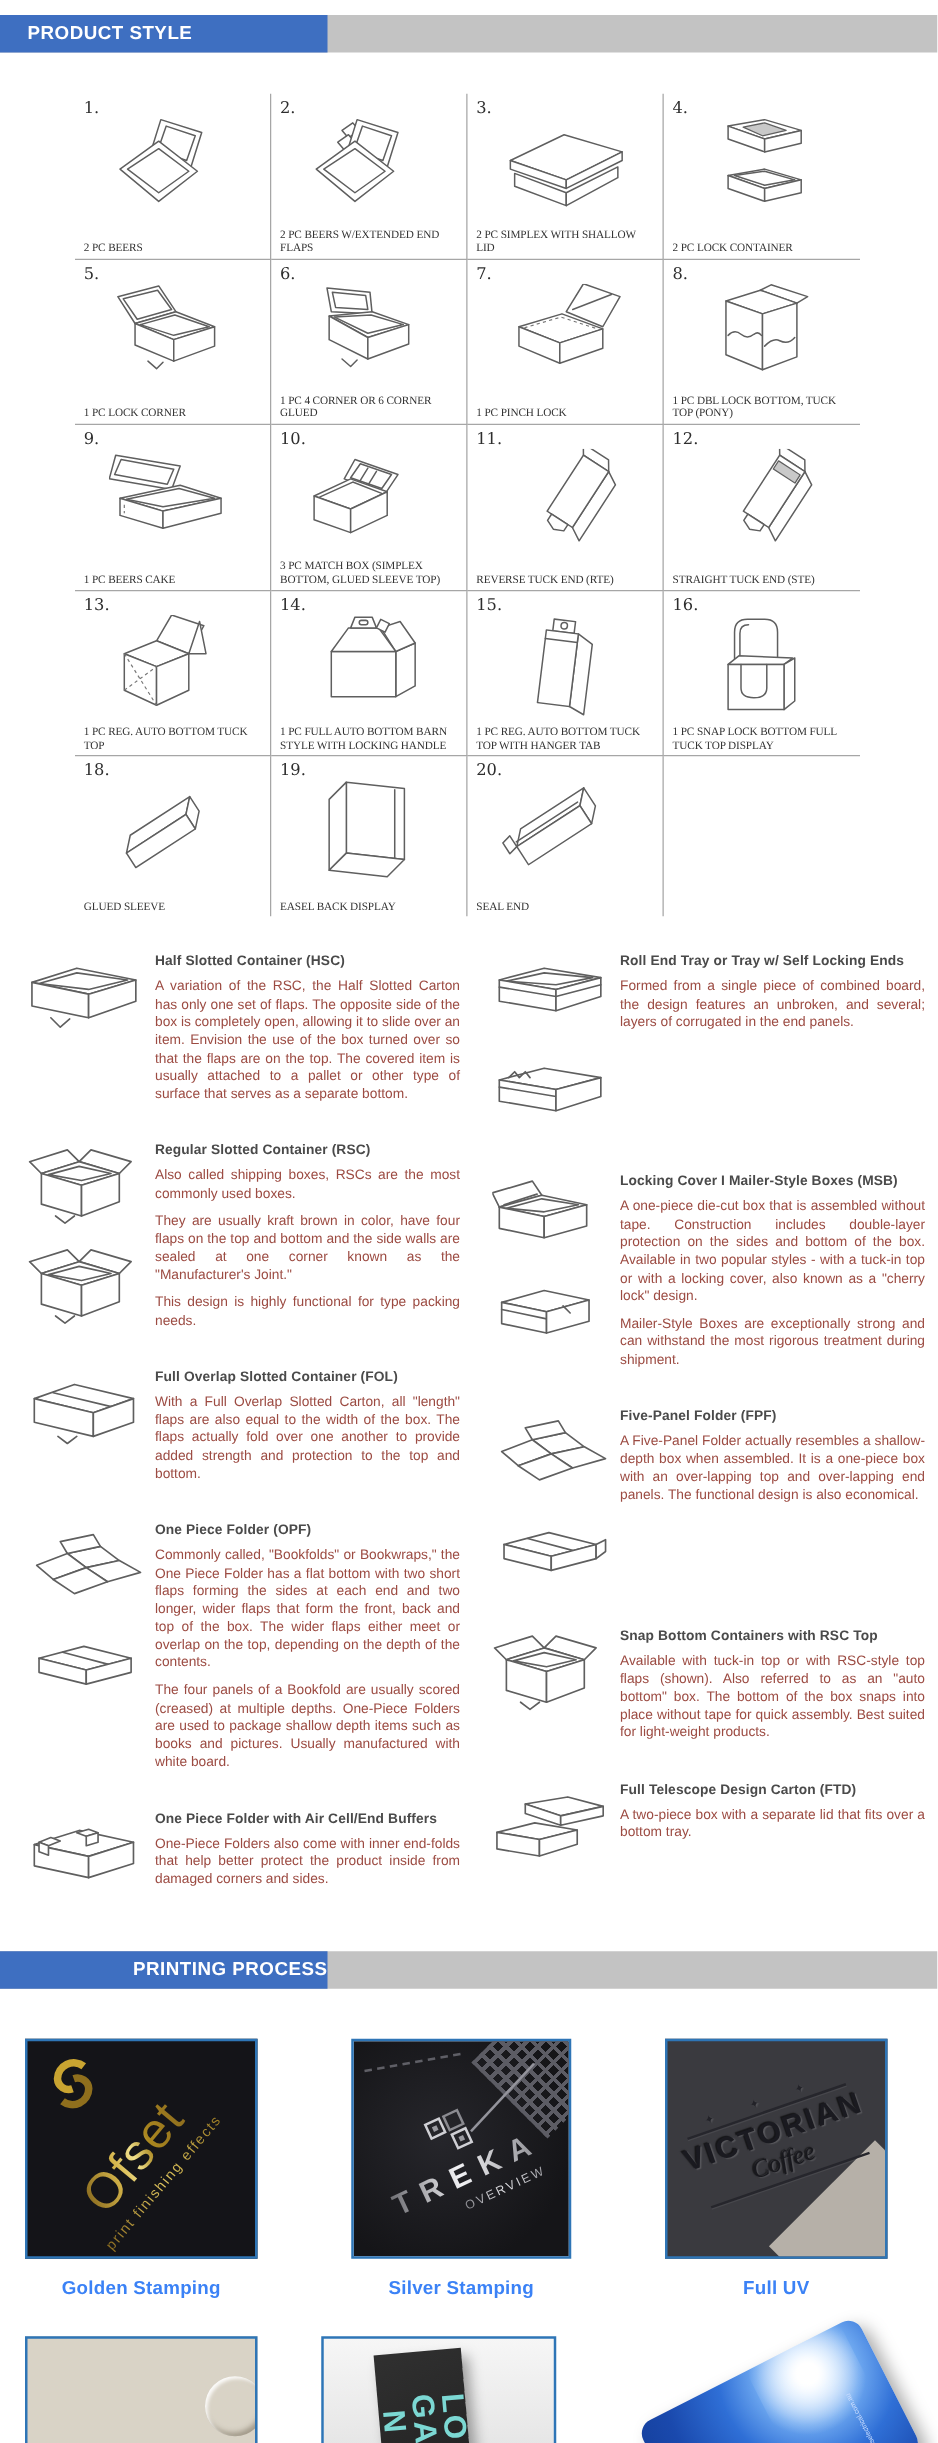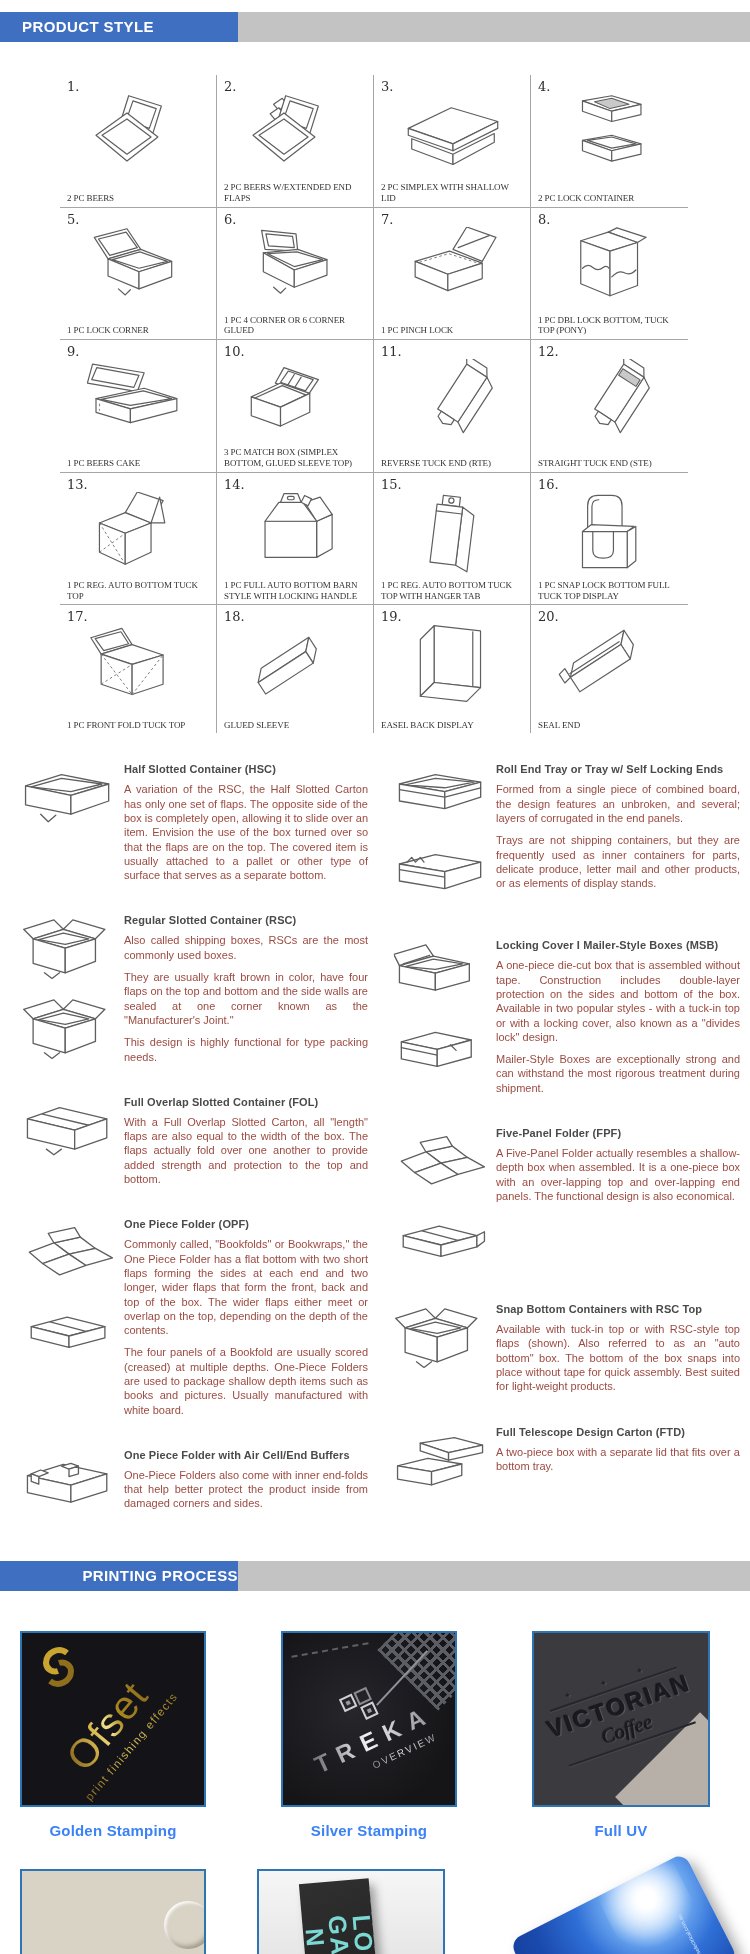--- a/index.html
+++ b/index.html
@@ -1,21 +1,21 @@
 <!DOCTYPE html>
 <html><head>
 <meta charset="utf-8">
 <style>
   html,body{margin:0;padding:0;background:#fff;}
   body{width:750px;font-family:"Liberation Sans",sans-serif;color:#333;}
   .page{width:750px;position:relative;background:#fff;padding-bottom:18px;}
 
   
   .banner{height:30px;background:#c3c3c3;position:relative;margin-top:12px;}
-  .banner .blue{position:absolute;left:0;top:0;height:30px;width:238px;background:#3e6fc1;
+  .banner .blue{position:absolute;left:0;top:0;height:30px;width:262px;background:#3e6fc1;
     color:#fff;font-weight:bold;font-size:15px;line-height:30px;padding-left:22px;
     box-sizing:border-box;letter-spacing:.4px;}
 
   
   .style-grid{width:628px;margin:33px 0 0 60px;display:grid;grid-template-columns:repeat(4,1fr);}
   .cell{position:relative;border-right:1px solid #a6a6a6;border-bottom:1px solid #a6a6a6;
     min-height:128px;padding:5px 6px 3px 7px;box-sizing:border-box;display:flex;flex-direction:column;}
   .cell:nth-child(4n){border-right:none;}
   .cell:nth-child(n+17){border-bottom:none;}
   .num{font-family:"DejaVu Serif",serif;font-size:13px;color:#2e2e2e;line-height:1;}
@@ -508,27 +508,20 @@
         <span class="cap">1 PC REG. AUTO BOTTOM TUCK TOP WITH HANGER TAB</span>
       </div>
     <div class="cell">
         <span class="num">16.</span>
         <svg class="art">
           <use href="#s-display"></use>
         </svg>
         <span class="cap">1 PC SNAP LOCK BOTTOM FULL TUCK TOP DISPLAY</span>
       </div>
     <div class="cell">
-        <span class="num">17.</span>
-        <svg class="art">
-          <use href="#s-frontfold"></use>
-        </svg>
-        <span class="cap">1 PC FRONT FOLD TUCK TOP</span>
-      </div>
-    <div class="cell">
         <span class="num">18.</span>
         <svg class="art">
           <use href="#s-sleeve"></use>
         </svg>
         <span class="cap">GLUED SLEEVE</span>
       </div>
     <div class="cell">
         <span class="num">19.</span>
         <svg class="art">
           <use href="#s-easel"></use>
@@ -624,36 +617,35 @@
           <svg viewBox="0 0 100 72">
               <use href="#d-rolltray"></use>
             </svg>
           <svg viewBox="0 0 100 72">
               <use href="#d-rolltray2"></use>
             </svg>
         </div>
         <div class="sec-text">
           <h3>Roll End Tray or Tray w/ Self Locking Ends</h3>
           <p>Formed from a single piece of combined board, the design features an unbroken, and several; layers of corrugated in the end panels.</p>
-          <p>Trays are not shipping containers, but they are frequently used as inner containers for parts, delicate produce, letter mail and other products, or as elements of display stands.</p>
         </div>
       </div>
 
       <div class="sec">
         <div class="sec-icons">
           <svg viewBox="0 0 100 72">
               <use href="#d-maileropen"></use>
             </svg>
           <svg viewBox="0 0 100 72">
               <use href="#d-mailerclosed"></use>
             </svg>
         </div>
         <div class="sec-text">
           <h3>Locking Cover I Mailer-Style Boxes (MSB)</h3>
-          <p>A one-piece die-cut box that is assembled without tape. Construction includes double-layer protection on the sides and bottom of the box. Available in two popular styles - with a tuck-in top or with a locking cover, also known as a "divides lock" design.</p>
+          <p>A one-piece die-cut box that is assembled without tape. Construction includes double-layer protection on the sides and bottom of the box. Available in two popular styles - with a tuck-in top or with a locking cover, also known as a "cherry lock" design.</p>
           <p>Mailer-Style Boxes are exceptionally strong and can withstand the most rigorous treatment during shipment.</p>
         </div>
       </div>
 
       <div class="sec">
         <div class="sec-icons">
           <svg viewBox="0 0 100 72">
               <use href="#d-opfopen"></use>
             </svg>
           <svg viewBox="0 0 100 72">

